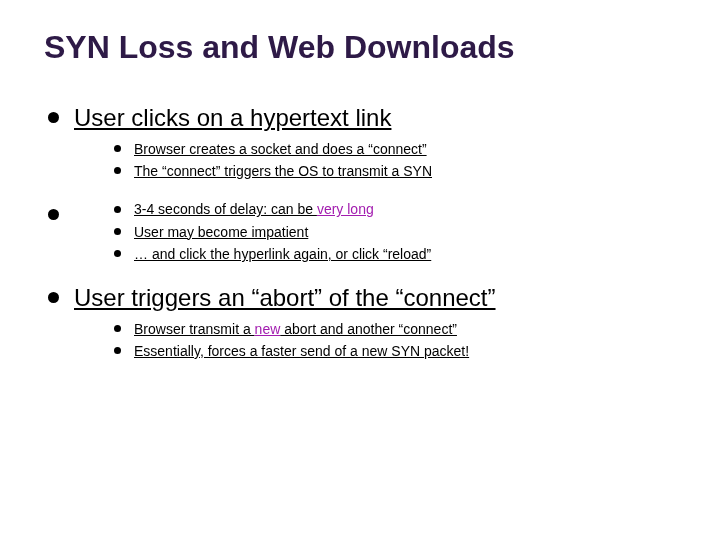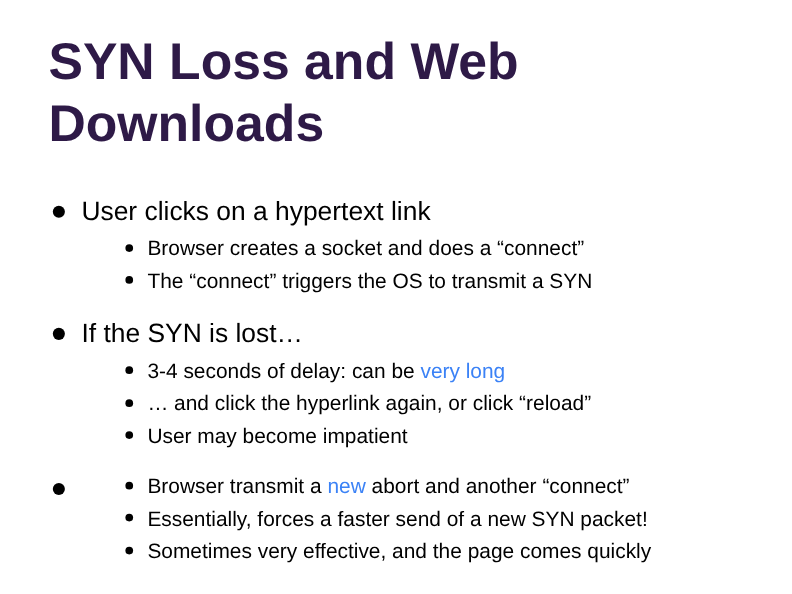--- a/index.html
+++ b/index.html
@@ -11,21 +11,21 @@
     font-family: Arial, Helvetica, sans-serif;
     color: #000;
   }
   .slide {
     box-sizing: border-box;
     width: 720px;
     height: 540px;
     padding: 28px 44px 20px 44px;
   }
   .title {
-    font-size: 47px;
+    font-size: 32px;
     font-weight: bold;
     color: #2e1a47;
     margin: 0 0 36px 0;
     line-height: 1.2;
   }
   ul.level1 {
     list-style: none;
     padding: 0;
     margin: 0;
   }
@@ -47,37 +47,37 @@
     border-radius: 50%;
   }
   ul.level2 {
     list-style: none;
     padding: 0;
     margin: 4px 0 18px 0;
   }
   ul.level2 > li {
     position: relative;
     padding-left: 60px;
-    font-size: 19px;
+    font-size: 14px;
     line-height: 1.45;
     margin-bottom: 2px;
   }
   ul.level2 > li::before {
     content: "";
     position: absolute;
     left: 40px;
     top: 0.45em;
     width: 7px;
     height: 7px;
     background: #000;
     border-radius: 50%;
   }
-  .l1-text, .l2-text { display: inline; }
+  .l1-text, .l2-text { display: inline; text-decoration: underline; }
   .highlight {
-    color: #3b82f6;
+    color: #a21caf;
   }
 </style>
 </head>
 <body>
 
 <div class="slide">
   <h1 class="title">SYN Loss and Web Downloads</h1>
 
   <ul class="level1">
 
@@ -87,42 +87,39 @@
         <li>
           <span class="l2-text">Browser creates a socket and does a “connect”</span>
         </li>
         <li>
           <span class="l2-text">The “connect” triggers the OS to transmit a SYN</span>
         </li>
       </ul>
     </li>
 
     <li>
-      <span class="l1-text">If the SYN is lost…</span>
       <ul class="level2">
         <li>
           <span class="l2-text">3-4 seconds of delay: can be </span><span class="l2-text highlight">very long</span>
         </li>
         <li>
-          <span class="l2-text">… and click the hyperlink again, or click “reload”</span>
+          <span class="l2-text">User may become impatient</span>
         </li>
         <li>
-          <span class="l2-text">User may become impatient</span>
+          <span class="l2-text">… and click the hyperlink again, or click “reload”</span>
         </li>
       </ul>
     </li>
 
     <li>
+      <span class="l1-text">User triggers an “abort” of the “connect”</span>
       <ul class="level2">
         <li>
           <span class="l2-text">Browser transmit a </span><span class="l2-text highlight">new</span><span class="l2-text"> abort and another “connect”</span>
         </li>
         <li>
           <span class="l2-text">Essentially, forces a faster send of a new SYN packet!</span>
-        </li>
-        <li>
-          <span class="l2-text">Sometimes very effective, and the page comes quickly</span>
         </li>
       </ul>
     </li>
 
   </ul>
 </div>
 
 </body></html>

